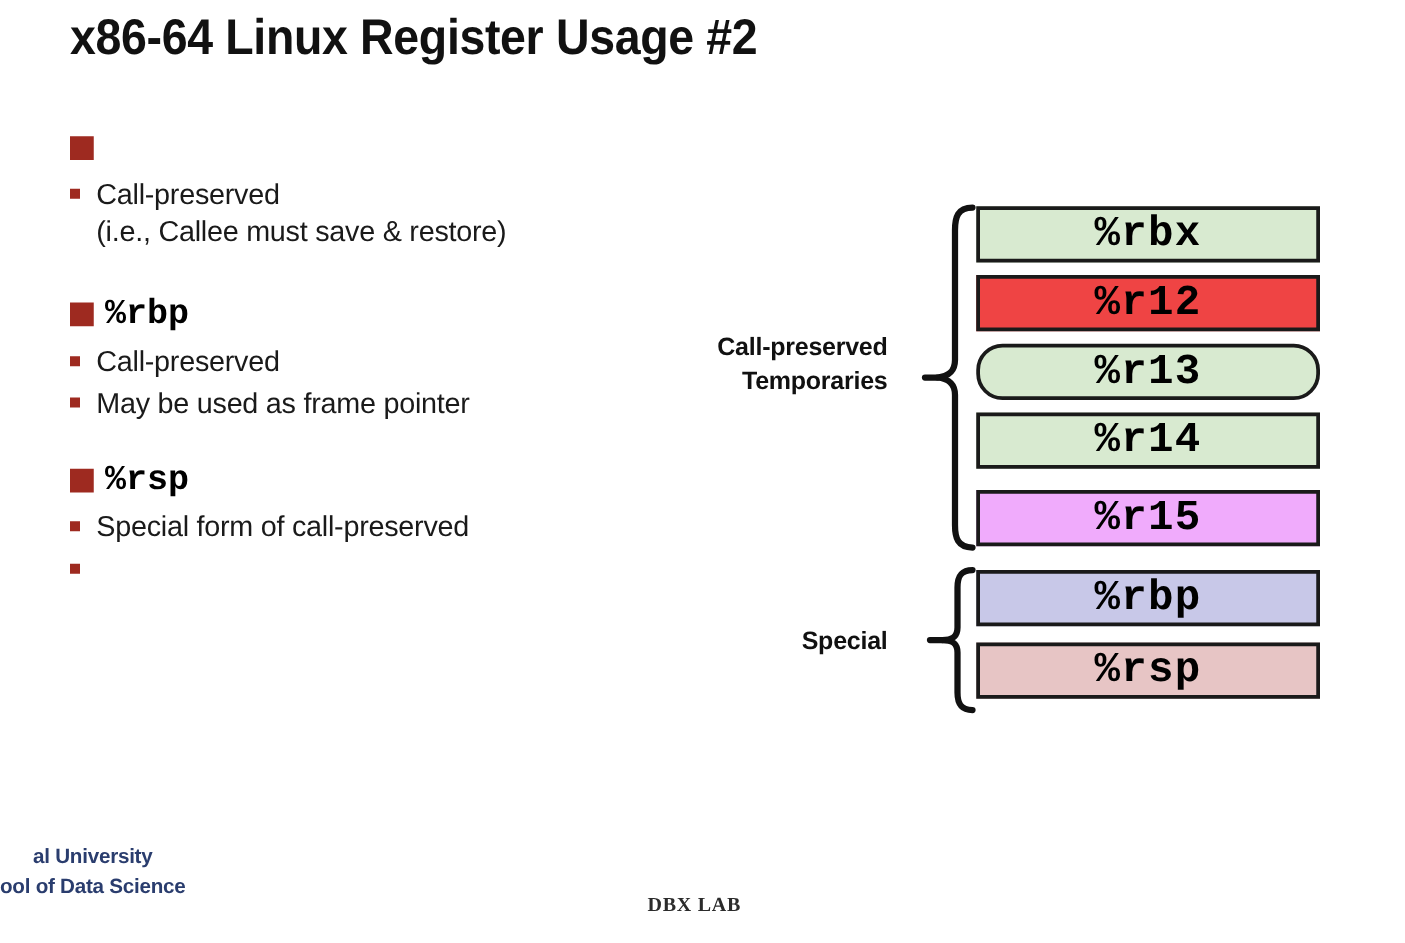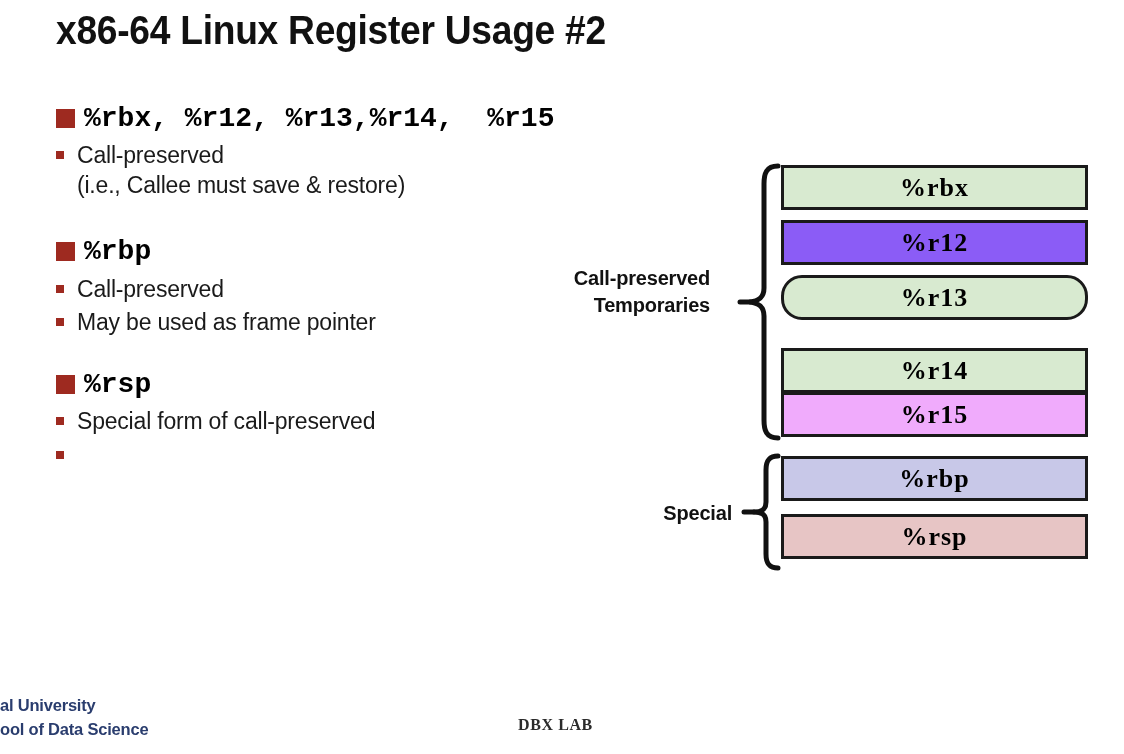--- a/index.html
+++ b/index.html
@@ -86,57 +86,58 @@
     letter-spacing: -0.2px;
     white-space: pre-line;
   }
 
   .gap-a { height: 30px; }
   .gap-b { height: 26px; }
 
   .reg-box {
     position: absolute;
     left: 781px;
-    width: 307px;
+    width: 275px;
     height: 45px;
     border: 3px solid #1a1a1a;
     box-sizing: border-box;
     display: flex;
     align-items: center;
     justify-content: center;
-    font-family: Liberation Serif, serif;
-    font-weight: bold;
-    font-size: 26px;
+    font-family: Liberation Mono, monospace;
+    font-weight: bold;
+    font-size: 34px;
     color: #000;
     letter-spacing: 1px;
   }
 
   .group-label {
     position: absolute;
     text-align: right;
     font-size: 20px;
     font-weight: bold;
     line-height: 1.35;
     color: #111;
     letter-spacing: -0.2px;
   }
 
   .brace-wrap { position: absolute; }
 
   
   .footer-org {
     position: absolute;
     left: 0px;
-    top: 694px;
+    top: 674px;
     font-size: 16.5px;
     font-weight: bold;
     line-height: 1.45;
     color: #2a3d6e;
     letter-spacing: -0.2px;
     white-space: nowrap;
+    text-align: center;
   }
   .footer-lab {
     position: absolute;
     left: 518px;
     top: 716px;
     font-family: "Liberation Serif", "DejaVu Serif", serif;
     font-weight: bold;
     font-size: 16px;
     letter-spacing: 0.6px;
     color: #2b2b2b;
@@ -146,21 +147,20 @@
 </head>
 <body>
 
 <div class="slide-title">x86-64 Linux Register Usage #2</div>
 
 <div class="content-left">
 
   <div class="topic">
     <div class="topic-head">
       <span class="sq-marker"></span>
-      <span class="topic-title">%rbx, %r12, %r13,%r14,  %r15</span>
     </div>
     <ul class="sublist">
       <li>
         <span class="sq-sub"></span>
         <span class="sub-text">Call-preserved
 (i.e., Callee must save &amp; restore)</span>
       </li>
     </ul>
   </div>
 
@@ -199,36 +199,36 @@
         <span class="sq-sub"></span>
       </li>
     </ul>
   </div>
 
 </div>
 
 <div class="group-label" style="left:460px; top:265px; width:250px; white-space:pre-line;">Call-preserved
 Temporaries</div>
 
-<div class="group-label" style="left:482px; top:500px; width:250px;">Special</div>
+<div class="group-label" style="left:460px; top:500px; width:250px;">Special</div>
 
 <svg class="brace-wrap" style="left:726px; top:162px;" width="58" height="280" viewBox="0 0 58 280">
   <path d="M52 4 C40 4 38 12 38 22 L38 126 C38 136 32 139 24 140 C32 141 38 144 38 154 L38 258 C38 268 40 276 52 276" fill="none" stroke="#111111" stroke-width="5" stroke-linecap="round" stroke-linejoin="round"></path>
   <path d="M24 140 L14 140" fill="none" stroke="#111111" stroke-width="5" stroke-linecap="round"></path>
 </svg>
 
 <svg class="brace-wrap" style="left:732px; top:452px;" width="52" height="120" viewBox="0 0 52 120">
   <path d="M46 4 C36 4 34 10 34 18 L34 50 C34 58 29 60 22 60 C29 60 34 62 34 70 L34 102 C34 110 36 116 46 116" fill="none" stroke="#111111" stroke-width="5" stroke-linecap="round" stroke-linejoin="round"></path>
   <path d="M22 60 L12 60" fill="none" stroke="#111111" stroke-width="5" stroke-linecap="round"></path>
 </svg>
 
 <div class="reg-box" style="top:165px; background:#d8ead0;">%rbx</div>
-<div class="reg-box" style="top:220px; background:#8b5cf6;">%r12</div>
+<div class="reg-box" style="top:220px; background:#ef4444;">%r12</div>
 <div class="reg-box" style="top:275px; background:#d8ead0;border-radius:21px;">%r13</div>
-<div class="reg-box" style="top:348px; background:#d8ead0;">%r14</div>
+<div class="reg-box" style="top:330px; background:#d8ead0;">%r14</div>
 <div class="reg-box" style="top:392px; background:#f0abfc;">%r15</div>
 <div class="reg-box" style="top:456px; background:#c8c8e8;">%rbp</div>
 <div class="reg-box" style="top:514px; background:#e7c5c5;">%rsp</div>
 
 <div class="footer-org">
   <div>al University</div>
   <div>ool of Data Science</div>
 </div>
 <div class="footer-lab">DBX LAB</div>
 

